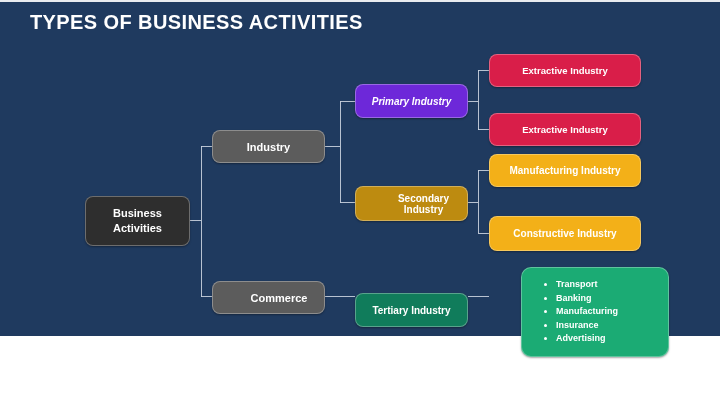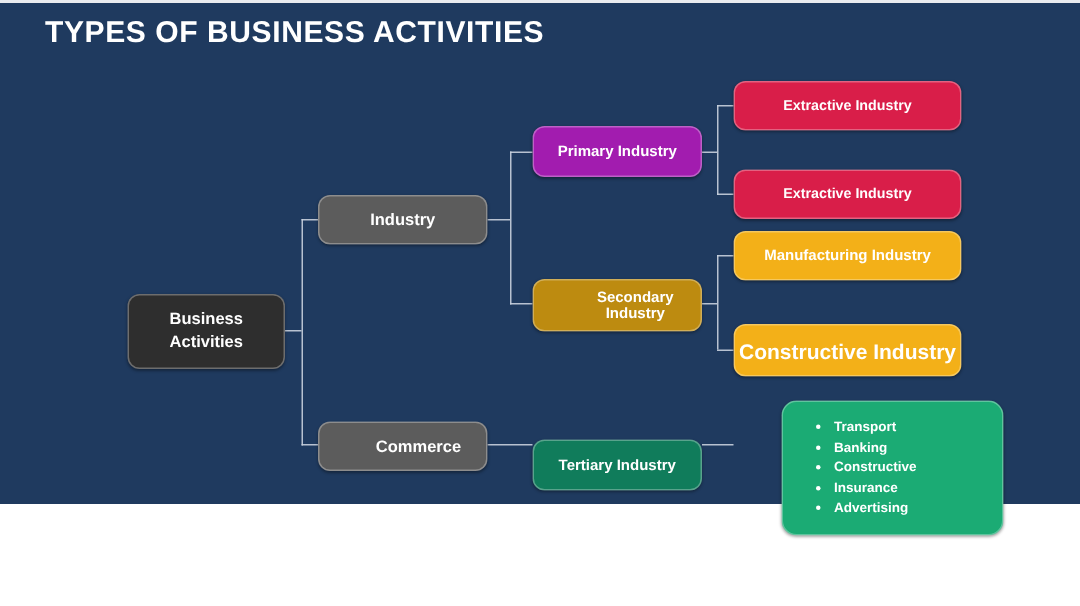--- a/index.html
+++ b/index.html
@@ -25,21 +25,21 @@
   .n-business   { left:  85px; top: 196px; width: 105px; height: 50px;
                   font-size: 11px; font-weight: bold; line-height: 1.35; padding: 0 15px; }
   .n-industry   { left: 212px; top: 130px; width: 113px; height: 33px; font-size: 11px; font-weight: bold; }
   .n-commerce   { left: 212px; top: 281px; width: 113px; height: 33px; font-size: 11px; font-weight: bold; padding-left: 21px; }
   .n-primary    { left: 355px; top:  84px; width: 113px; height: 34px; font-size: 10px; font-weight: bold; }
   .n-secondary  { left: 355px; top: 186px; width: 113px; height: 35px; font-size: 10px; font-weight: bold; }
   .n-tertiary   { left: 355px; top: 293px; width: 113px; height: 34px; font-size: 10px; font-weight: bold; }
   .n-ext1       { left: 489px; top:  54px; width: 152px; height: 33px; font-size: 9.5px; font-weight: 600; }
   .n-ext2       { left: 489px; top: 113px; width: 152px; height: 33px; font-size: 9.5px; font-weight: 600; }
   .n-manu       { left: 489px; top: 154px; width: 152px; height: 33px; font-size: 10px; font-weight: 600; }
-  .n-cons       { left: 489px; top: 216px; width: 152px; height: 35px; font-size: 14px; font-weight: 600; }
+  .n-cons       { left: 489px; top: 216px; width: 152px; height: 35px; font-size: 10px; font-weight: 600; }
   .n-services   { left: 489px; top: 267px; width: 148px; height: 90px; border-radius: 10px; }
   .services-list {
     margin: 0; padding: 0 0 0 34px; list-style: disc; text-align: left;
     font-size: 9px; font-weight: 600; line-height: 1.5; color: #ffffff;
     align-self: center; width: 100%; box-sizing: border-box;
   }
   .line { position: absolute; opacity: 0.9; }
   
   .c-bus-h        { left: 190px; top: 220px; width: 11px;  height: 1px; }
   .c-trunk1-v     { left: 201px; top: 146px; width: 1px;   height: 151px; }
@@ -98,21 +98,21 @@
   </div>
 
   <div class="node n-industry" style="background: rgb(92, 92, 92);">
     <span>Industry</span>
   </div>
 
   <div class="node n-commerce" style="background: rgb(92, 92, 92);">
     <span>Commerce</span>
   </div>
 
-  <div class="node n-primary" style="background: #a21caf;">
+  <div class="node n-primary" style="background: #6d28d9; font-style: italic;">
     <span>Primary Industry</span>
   </div>
 
   <div class="node n-secondary" style="background: rgb(189, 139, 16); padding-left: 24px;">
     <span>Secondary Industry</span>
   </div>
 
   <div class="node n-tertiary" style="background: rgb(16, 124, 91);">
     <span>Tertiary Industry</span>
   </div>
@@ -130,19 +130,19 @@
   </div>
 
   <div class="node n-cons" style="background: rgb(243, 176, 24);">
     <span>Constructive Industry</span>
   </div>
 
   <div class="node n-services" style="background: rgb(27, 171, 116); margin-left: 32px;">
     <ul class="services-list">
         <li>Transport</li>
         <li>Banking</li>
-        <li>Constructive</li>
+        <li>Manufacturing</li>
         <li>Insurance</li>
         <li>Advertising</li>
       </ul>
   </div>
 
 </div>
 
 </body></html>

